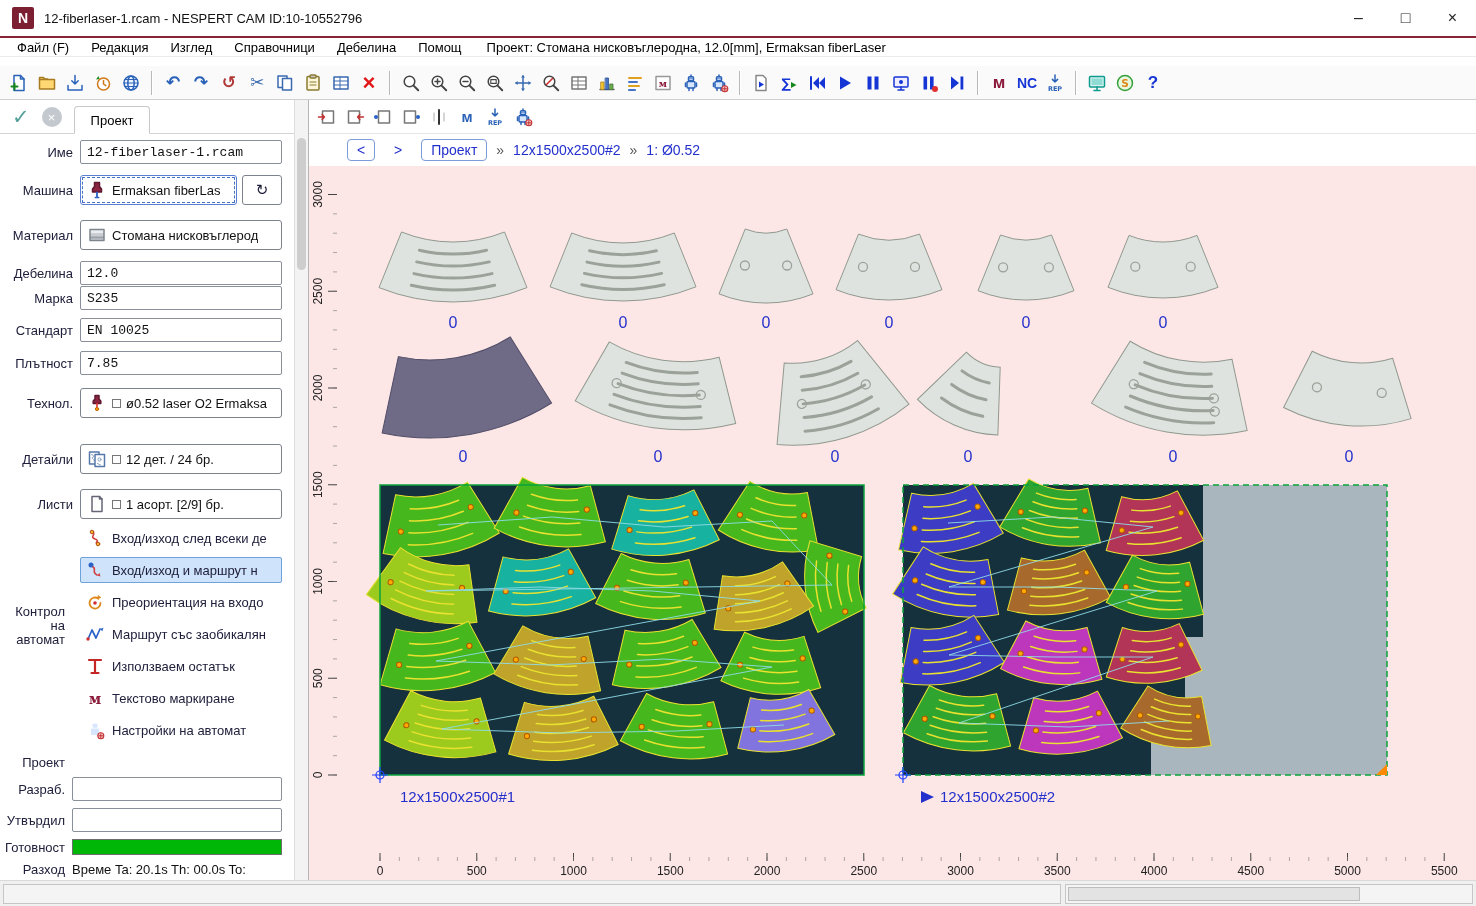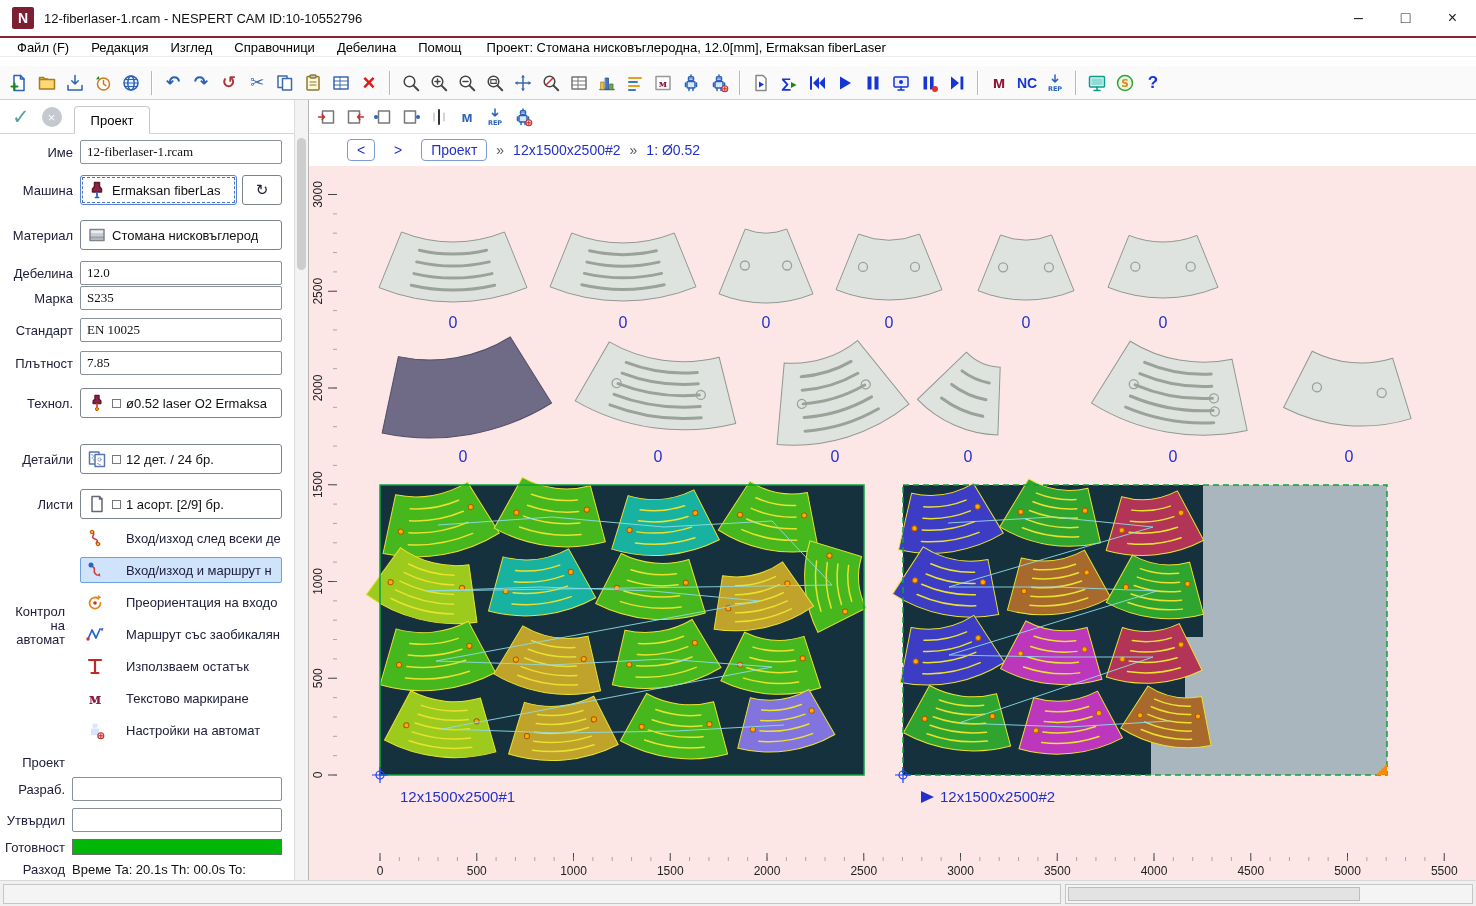--- a/index.html
+++ b/index.html
@@ -30,29 +30,29 @@
 
 .main{position:absolute;left:0;top:100px;right:0;bottom:26px}
 .left-panel{position:absolute;left:0;top:0;width:308px;height:100%;background:#fff}
 .panel-header{height:34px;border-bottom:1px solid #d4d4d4;display:flex;align-items:flex-end;padding-left:12px;gap:12px}
 .hdr-check{color:#53a09a;font-size:21px;font-weight:bold;padding-bottom:4px}
 .hdr-cancel{width:20px;height:20px;border-radius:50%;background:#c3c9cf;color:#fff;font-size:13px;display:flex;align-items:center;justify-content:center;margin-bottom:6px}
 .panel-tab{padding:6px 16px 5px;border:1px solid #c8c8c8;border-bottom:1px solid #fff;border-radius:4px 4px 0 0;background:#fff;font-size:13px;position:relative;top:1px;color:#000}
 .panel-body{padding:4px 26px 0 8px}
 .prow{display:flex;align-items:center}
 .plabel{width:72px;flex:none;text-align:right;padding-right:7px;font-size:13px;color:#20203c}
-.pinput{flex:1;height:24px;border:1px solid #8a9099;border-radius:2px;padding:0 6px;font-size:13px;font-family:Liberation Serif, serif;color:#111;min-width:0;background:#fff}
+.pinput{flex:1;height:24px;border:1px solid #8a9099;border-radius:2px;padding:0 6px;font-size:13px;font-family:Liberation Mono, monospace;color:#111;min-width:0;background:#fff}
 .pbutton{flex:1;height:30px;border:1px solid #7d838c;border-radius:3px;background:#fff;display:flex;align-items:center;gap:5px;padding:0 6px;font-size:13px;color:#111;overflow:hidden;white-space:nowrap;min-width:0}
 .pbutton.focused{outline:1px dashed #4472c4;outline-offset:-3px;border-color:#5a7fd0}
 .picon{width:20px;height:20px;flex:none}
 .swatch{width:9px;height:9px;border:1px solid #777;background:#fff;flex:none}
 .ptext{overflow:hidden}
 .pextra{width:40px;height:30px;margin-left:5px;border:1px solid #7d838c;border-radius:3px;background:#fff;display:flex;align-items:center;justify-content:center;font-size:15px;color:#20203c;flex:none}
 .panel-options{margin-top:5px}
-.opt-row{display:flex;align-items:center;gap:21px;height:26px;margin:6px 26px 0 80px;padding:0 4px;border:1px solid transparent;font-size:13px;color:#20203c;white-space:nowrap;overflow:hidden}
+.opt-row{display:flex;align-items:center;gap:7px;height:26px;margin:6px 26px 0 80px;padding:0 4px;border:1px solid transparent;font-size:13px;color:#20203c;white-space:nowrap;overflow:hidden}
 .opt-row.selected{background:#cfe3fa;border-color:#6da2dc;border-radius:2px}
 .side-label{position:absolute;left:0;top:505px;width:72px;text-align:right;padding-right:7px;font-size:13px;line-height:14px;color:#20203c}
 .panel-bottom{position:absolute;left:0;bottom:3px;right:14px;padding-right:12px}
 .pb-row{display:flex;align-items:center;margin-top:7px}
 .progress-track{flex:1;height:16px;border:1px solid #6d6d6d;background:#fff}
 .progress-fill{height:100%;background:#00b607}
 .time-text{font-size:13px;color:#111;white-space:nowrap;overflow:hidden;flex:1}
 .panel-scroll{position:absolute;right:0;top:0;bottom:0;width:14px;background:#f3f3f3;border-left:1px solid #ddd}
 .panel-scroll .thumb{position:absolute;left:2px;right:2px;top:38px;height:132px;background:#cdcdcd;border-radius:6px}
 

